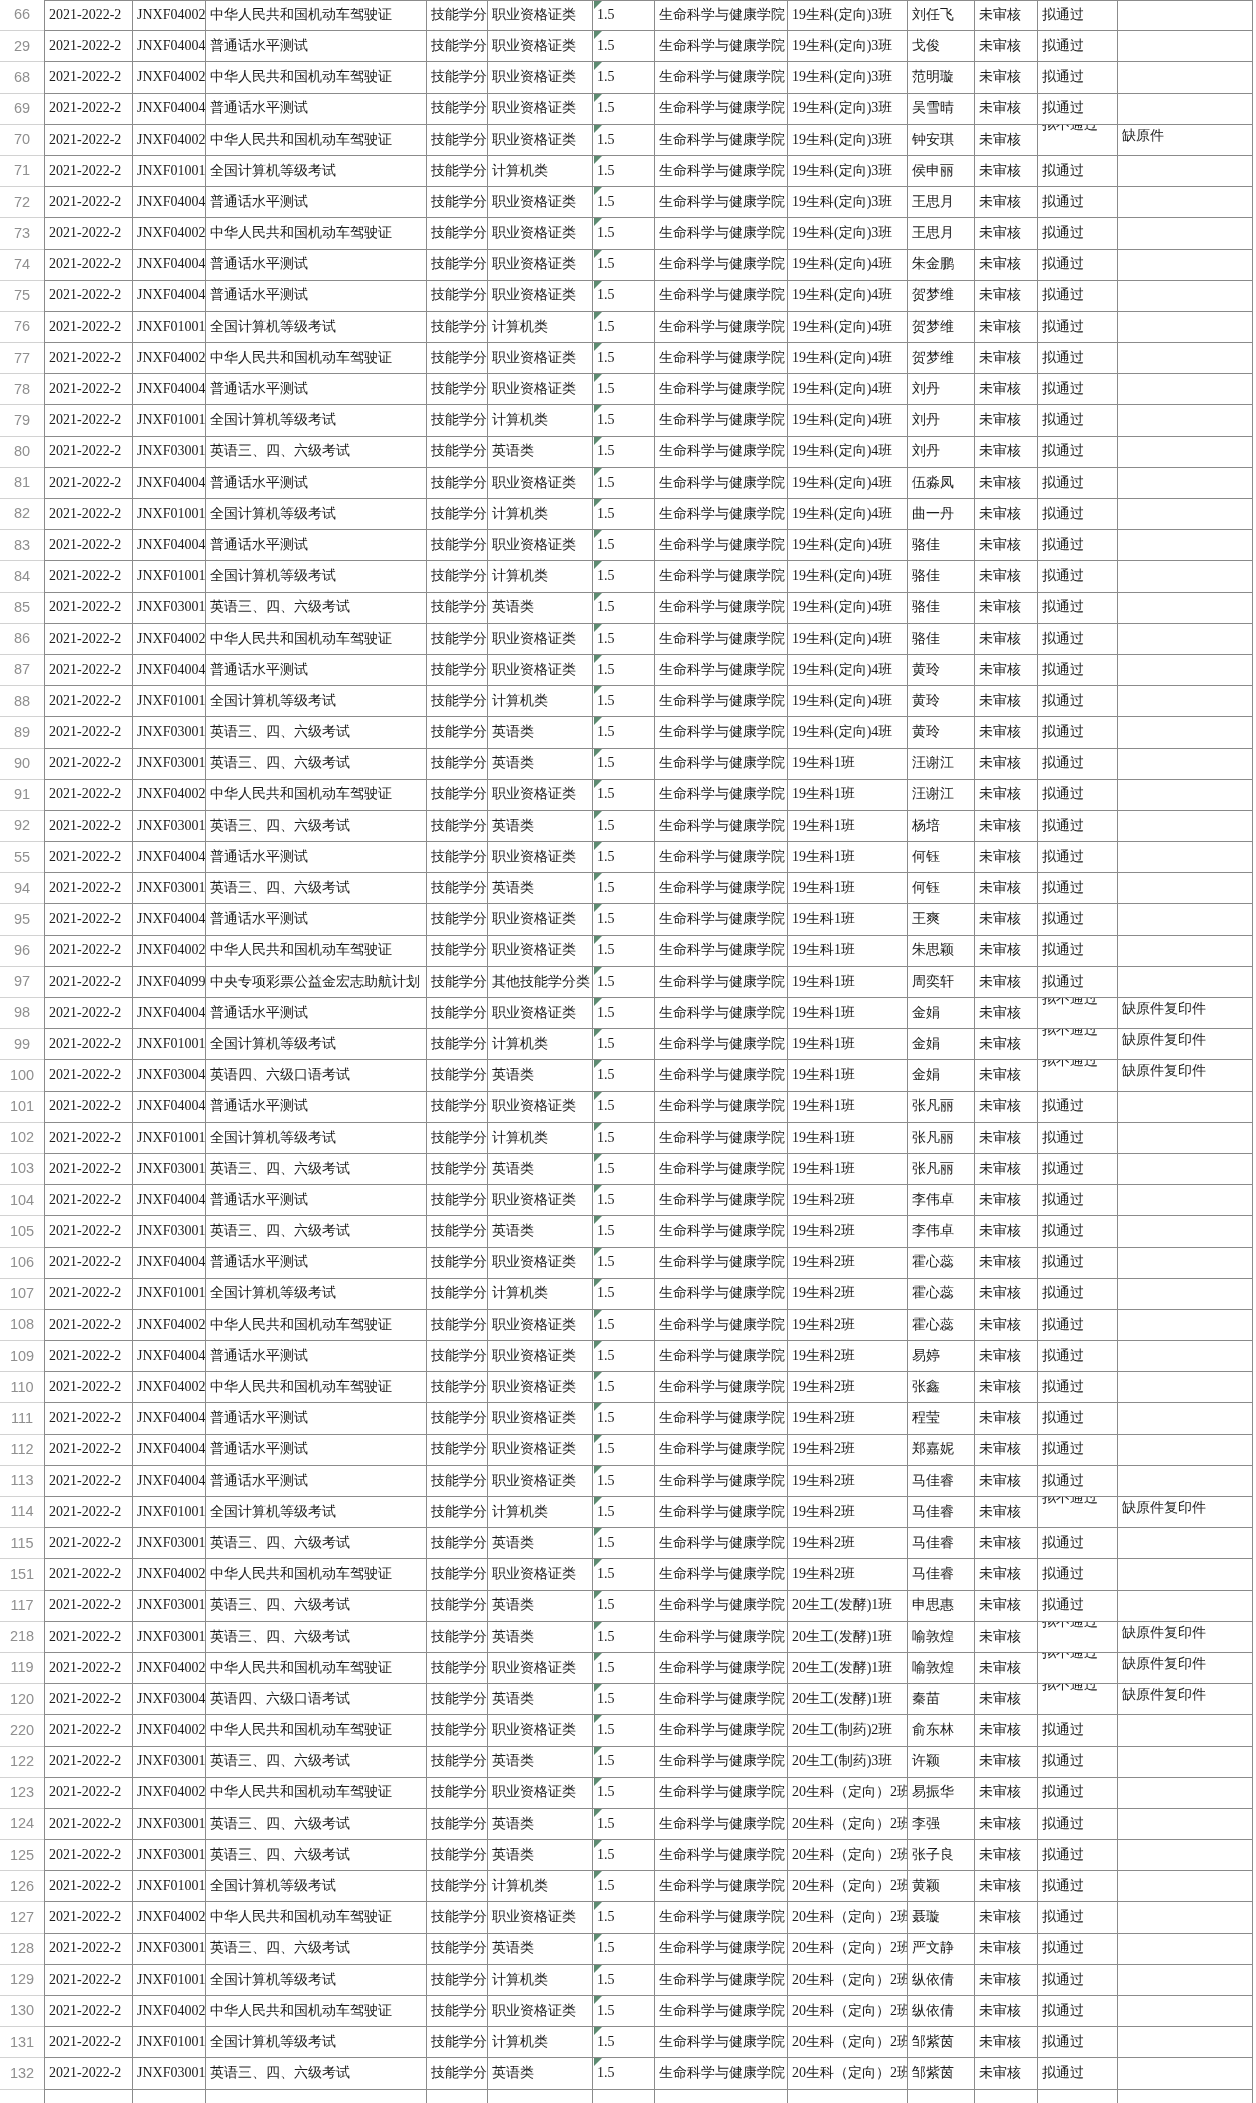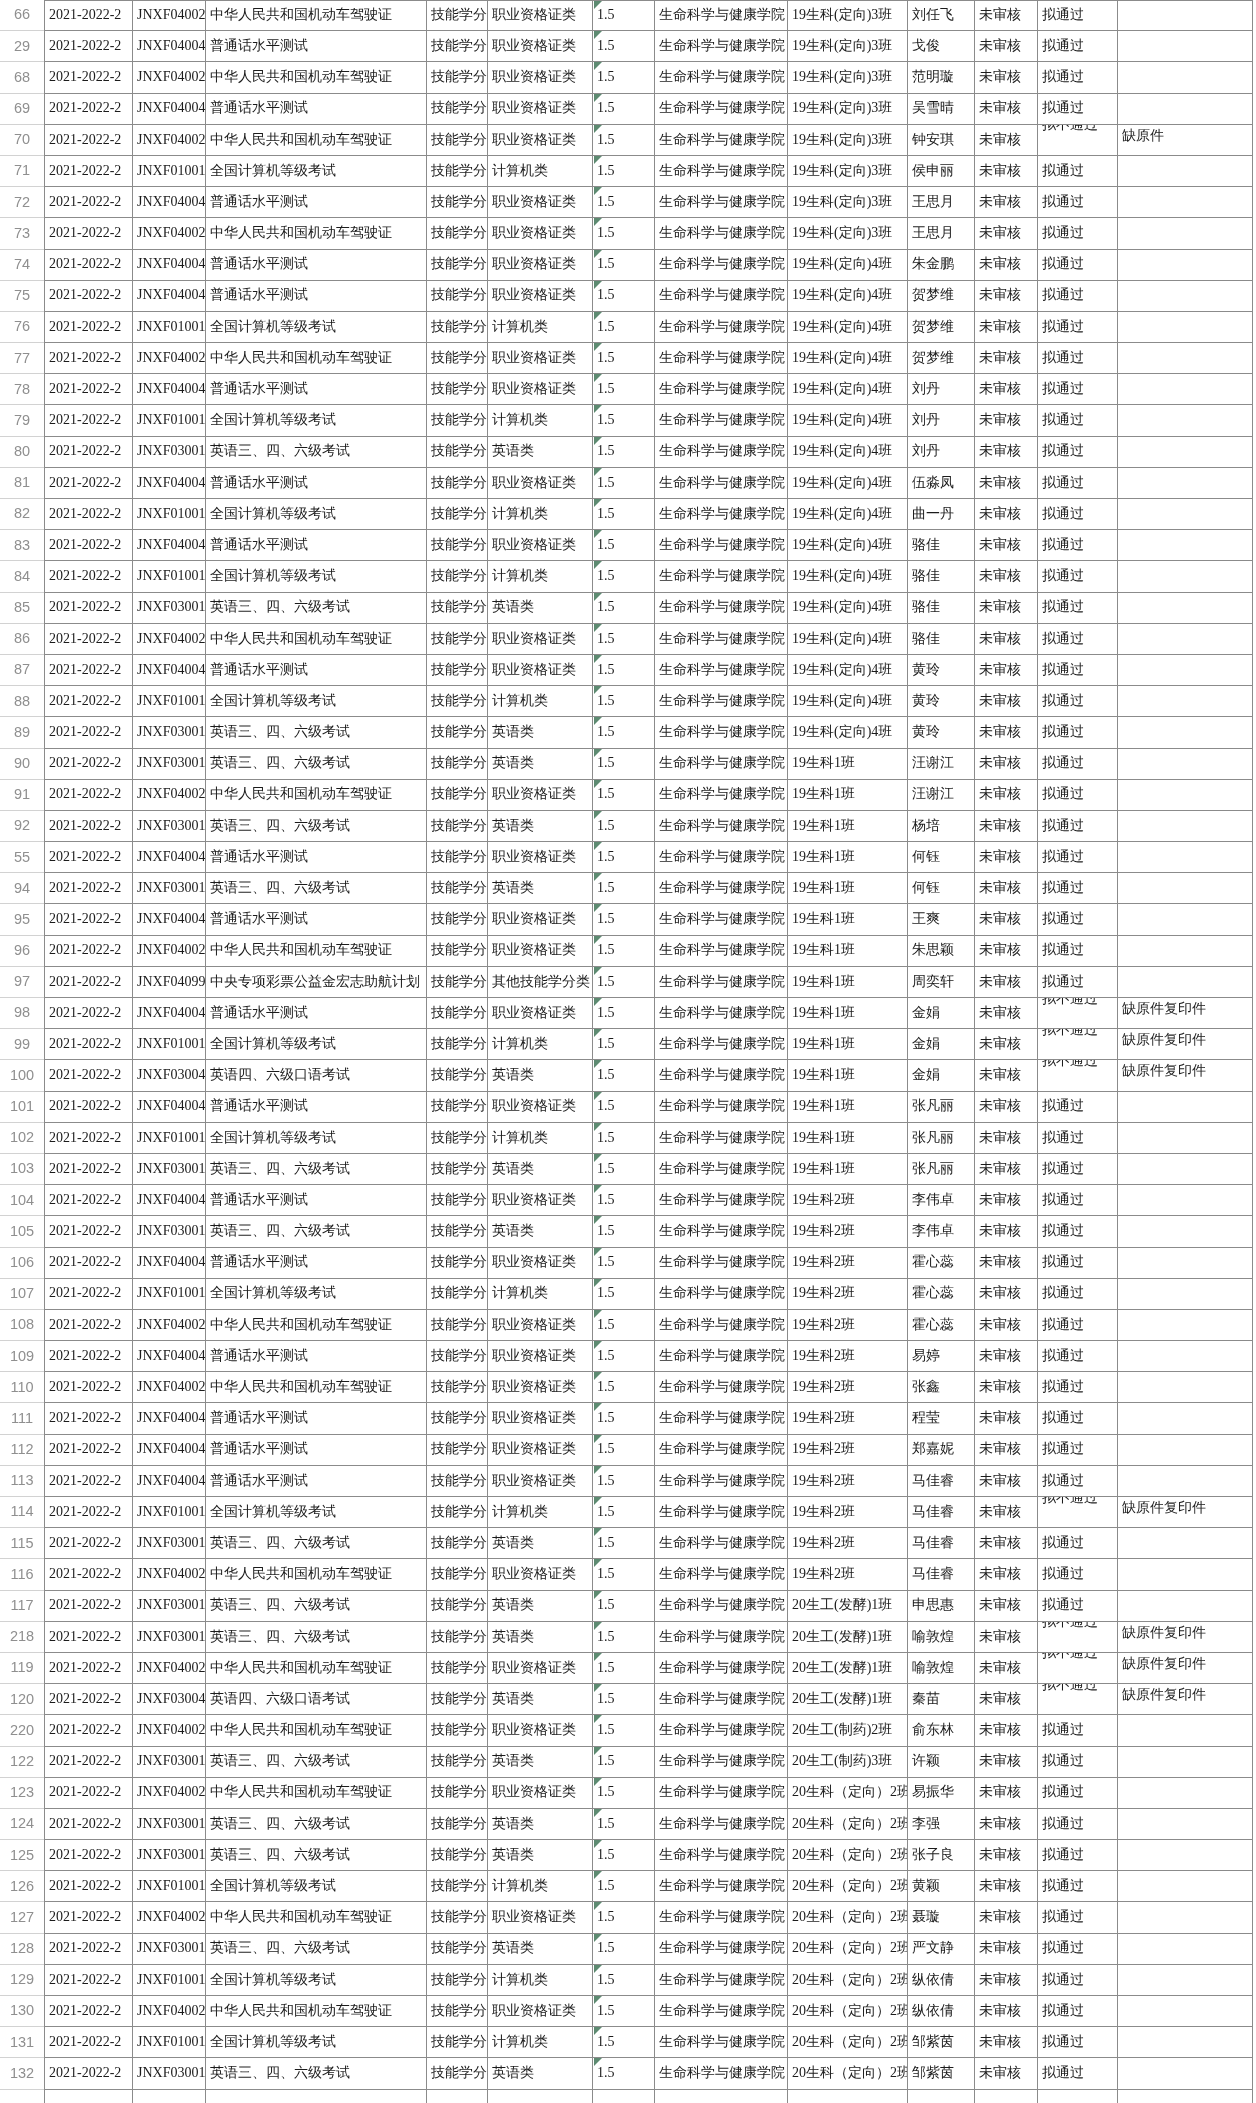--- a/index.html
+++ b/index.html
@@ -2160,21 +2160,21 @@
         </div>
         <div class="c ">
           <span class="t">拟通过</span>
         </div>
         <div class="c ">
           <span class="t"></span>
         </div>
       </div>
       <div class="row">
         <div class="c h">
-          <span class="t">116</span>
+          <span class="t">151</span>
         </div>
         <div class="c sem">
           <span class="t">2021-2022-2</span>
         </div>
         <div class="c ">
           <span class="t">JNXF04002</span>
         </div>
         <div class="c ">
           <span class="t">中华人民共和国机动车驾驶证</span>
         </div>

